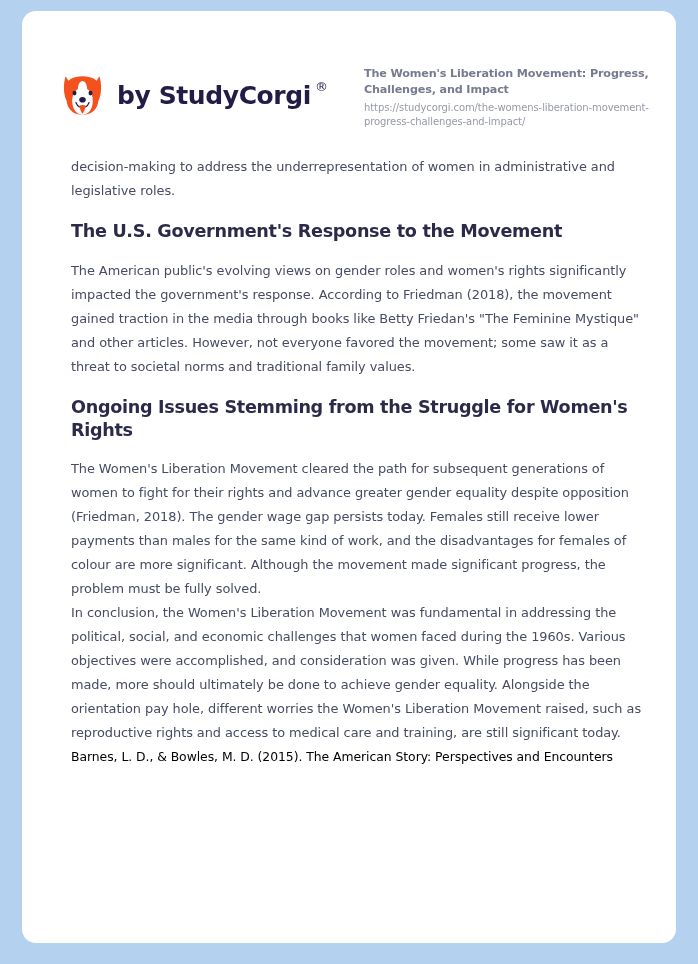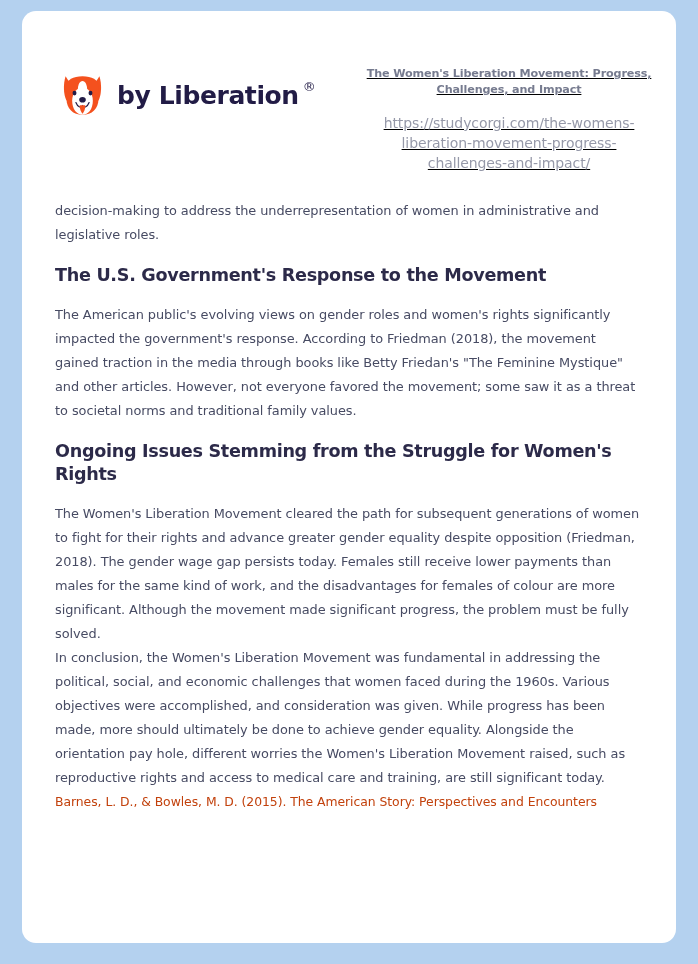--- a/index.html
+++ b/index.html
@@ -63,47 +63,46 @@
 
   .brand-reg {
     font-size: 13px;
     font-weight: normal;
     line-height: 1;
     margin-left: 4px;
     margin-top: -3px;
   }
 
   .header-meta {
-    text-align: center;
+    text-align: left;
     padding-top: 5px;
     max-width: 290px;
-    text-decoration: underline;
   }
 
   .header-title {
     color: #767b8f;
     font-family: "DejaVu Sans", sans-serif;
     font-weight: bold;
     font-size: 11.2px;
     line-height: 1.42;
     letter-spacing: -0.15px;
   }
 
   .header-url {
     color: #9699a9;
     font-family: "DejaVu Sans", sans-serif;
-    font-size: 14px;
+    font-size: 10px;
     line-height: 1.42;
-    margin-top: 16px;
+    margin-top: 3px;
     letter-spacing: -0.1px;
   }
 
   
   .doc-body {
-    padding: 26px 34px 0 33px;
+    padding: 26px 34px 0 49px;
   }
 
   .doc-body h2 {
     color: #2c2a49;
     font-family: "DejaVu Sans", sans-serif;
     font-weight: bold;
     font-size: 17.6px;
     line-height: 1.33;
     letter-spacing: -0.3px;
     margin-top: 29px;
@@ -117,21 +116,21 @@
     line-height: 1.86;
     letter-spacing: -0.05px;
     margin-bottom: 0;
   }
 
   .doc-body p + h2 { margin-top: 17px; }
 
   .lead-paragraph { margin-bottom: 0; }
 
   .reference-item {
-    color: #c2410c;
+    color: #000000;
     font-family: "DejaVu Sans", sans-serif;
     font-size: 12.4px;
     line-height: 1.86;
     letter-spacing: -0.05px;
   }
 </style>
 </head>
 <body>
 
 <div class="page-card">
@@ -156,21 +155,21 @@
         <ellipse cx="33" cy="46" rx="4.2" ry="5.2" fill="#221c46"></ellipse>
         <ellipse cx="67" cy="46" rx="4.2" ry="5.2" fill="#221c46"></ellipse>
 
         <ellipse cx="50" cy="60" rx="7" ry="6" fill="#221c46"></ellipse>
 
         <path d="M36 66 C40 76 46 78 50 73 C54 78 60 76 64 66" stroke="#221c46" stroke-width="2.6" fill="none" stroke-linecap="round"></path>
 
         <path d="M44 72 C44 84 50 90 50 90 C50 90 56 84 56 72 Z" fill="#f4511e"></path>
       </svg>
       <div class="brand-wordmark">
-        <span>by Liberation</span>
+        <span>by StudyCorgi</span>
         <span class="brand-reg">®</span>
       </div>
     </div>
 
     <div class="header-meta">
       <div class="header-title">The Women's Liberation Movement: Progress, Challenges, and Impact</div>
       <div class="header-url">https://studycorgi.com/the-womens-liberation-movement-progress-challenges-and-impact/</div>
     </div>
 
   </div>

